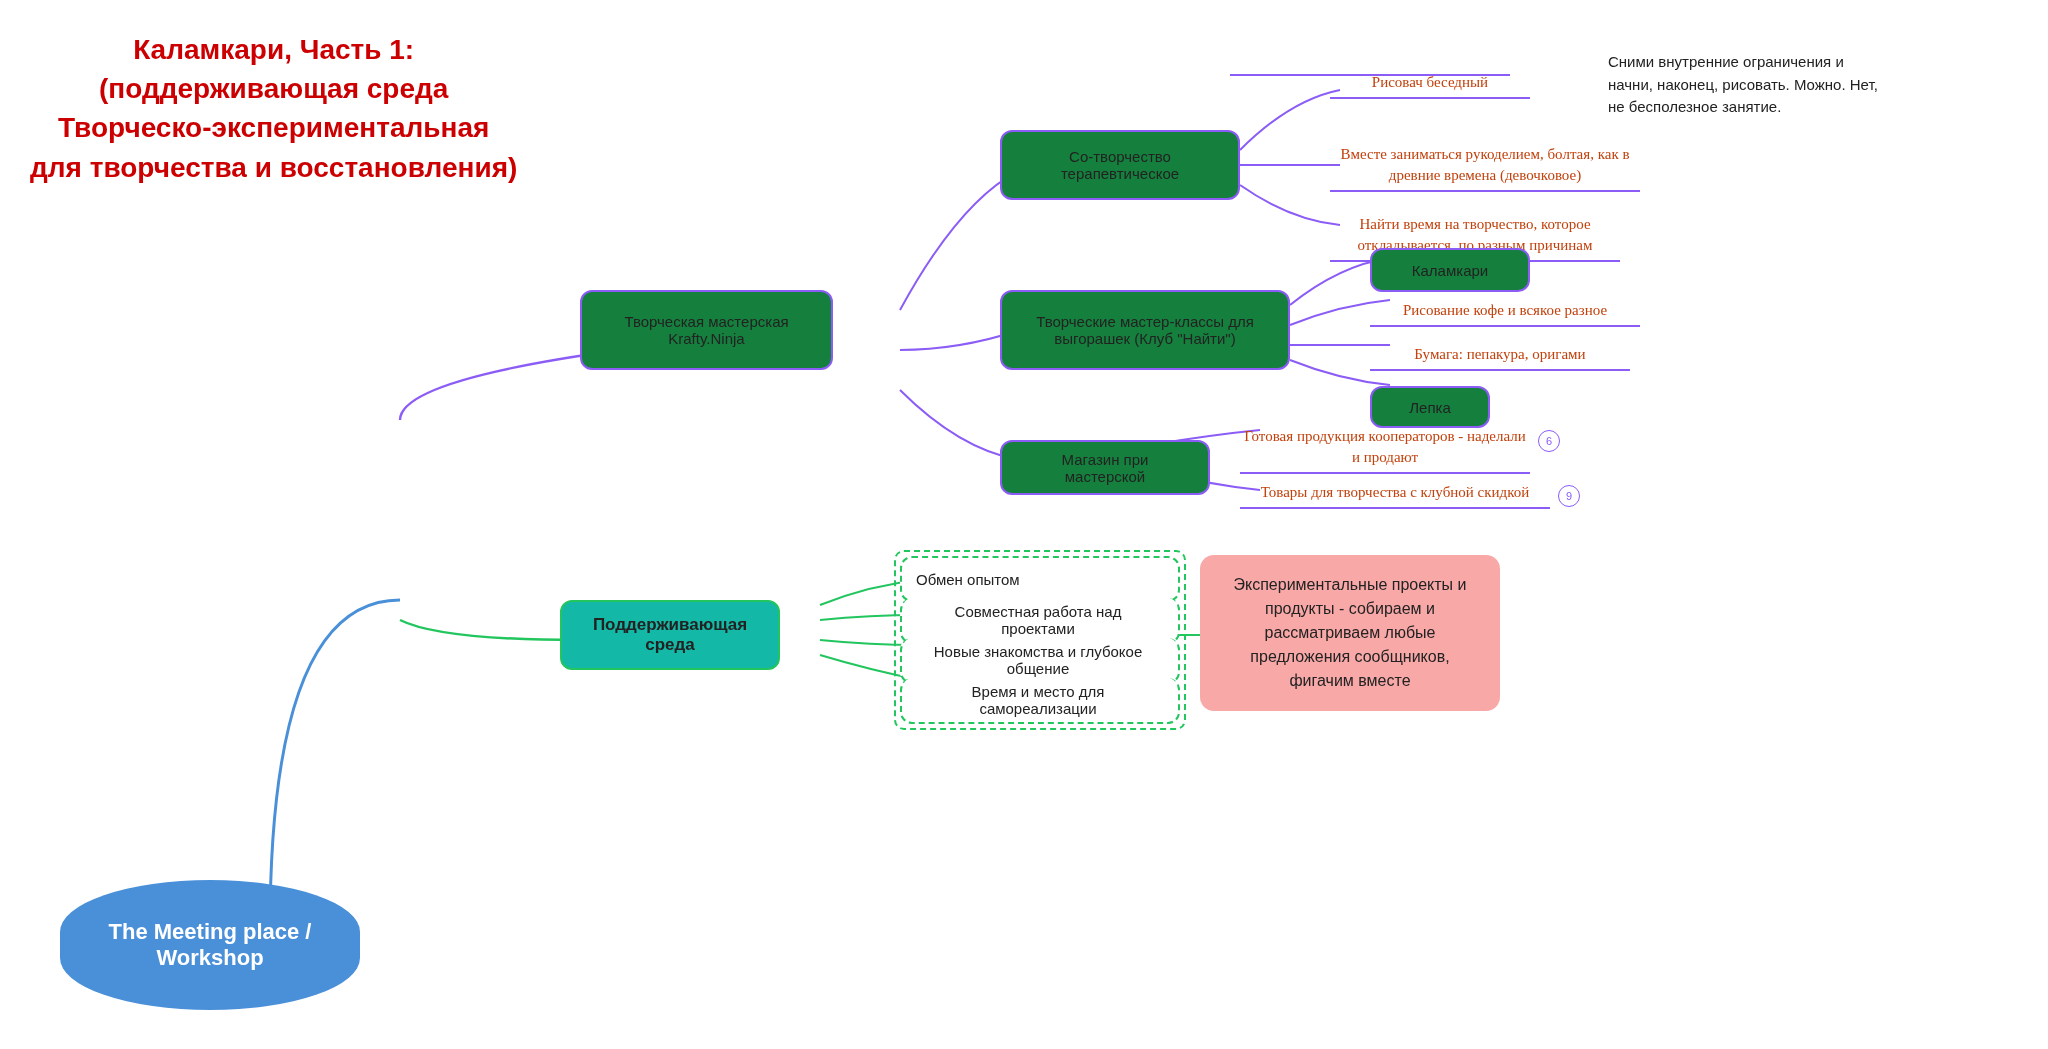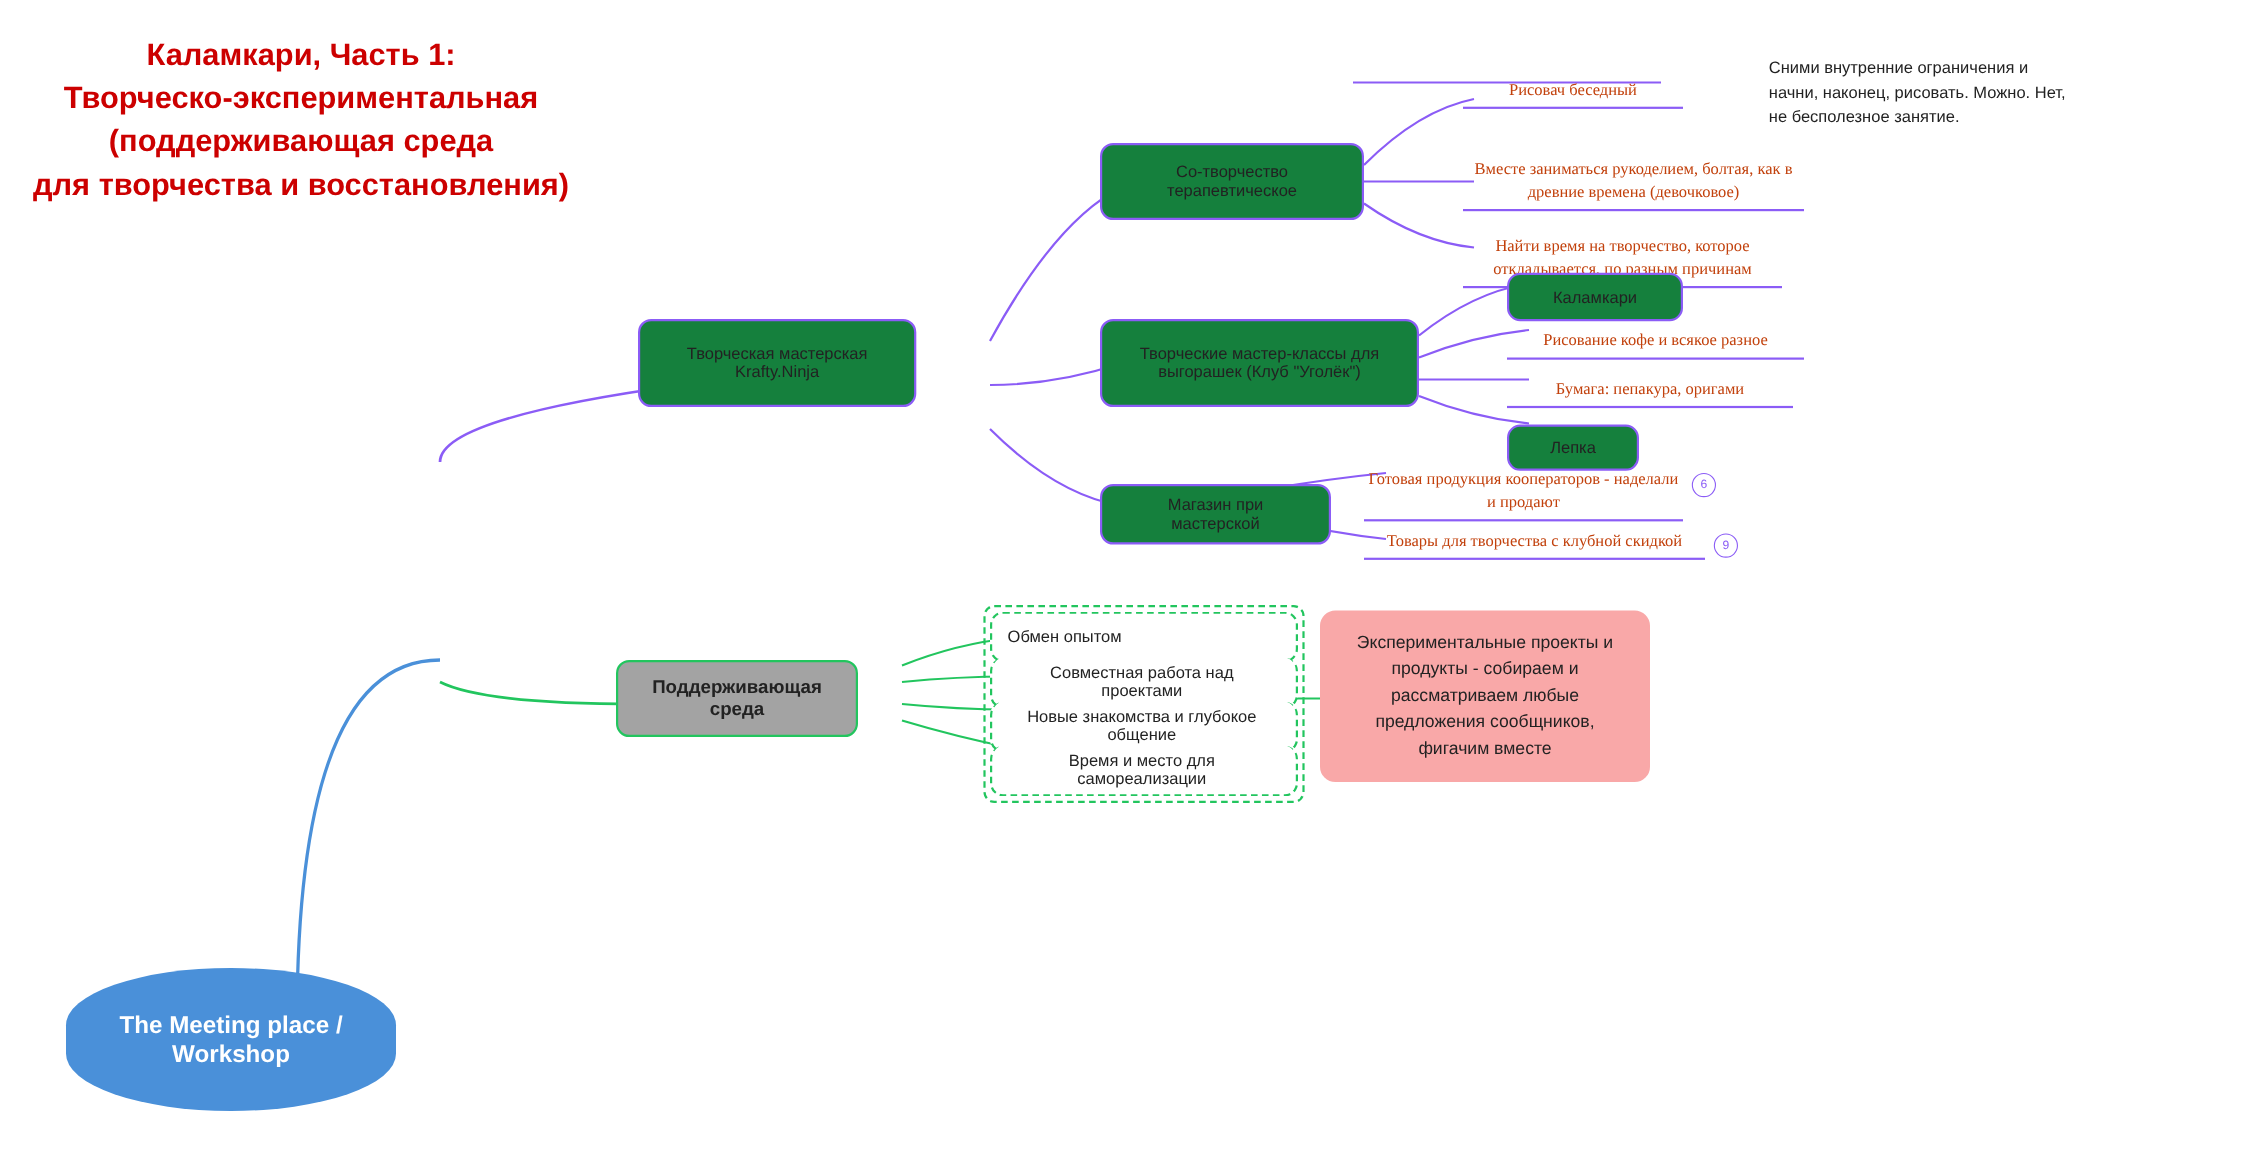--- a/index.html
+++ b/index.html
@@ -58,21 +58,21 @@
       background: #fff;
       padding: 10px 18px;
       color: #222;
       font-size: 15px;
     }
 
     
     .node-green-solid {
       border: 2px solid #22c55e;
       border-radius: 12px;
-      background: #a3a3a3;
+      background: #14b8a6;
       padding: 14px 22px;
       color: #222;
       font-size: 17px;
       font-weight: bold;
       align-items: center;
     }
 
     
     .node-blue-blob {
       border-radius: 50% / 40%;
@@ -170,22 +170,22 @@
   <path d="M 820 655 Q 870 670 920 680" stroke="#22c55e" stroke-width="2" fill="none"></path>
 
   <path d="M 1110 635 Q 1160 635 1200 635" stroke="#22c55e" stroke-width="2" fill="none"></path>
 
   <line x1="1230" y1="75" x2="1510" y2="75" stroke="#8b5cf6" stroke-width="2"></line>
 </svg>
 
 <div class="page-title node">
   <div>
     <div>Каламкари, Часть 1:</div>
+    <div>(поддерживающая среда</div>
     <div>Творческо-экспериментальная</div>
-    <div>(поддерживающая среда</div>
     <div>для творчества и восстановления)</div>
   </div>
 </div>
 
 <div class="top-annotation">Сними внутренние ограничения и начни, наконец, рисовать. Можно. Нет, не бесполезное занятие.</div>
 
 <div class="node node-blue-blob" style="left:60px; top:880px; width:300px; height:130px;">
   <span>The Meeting place /
 Workshop</span>
 </div>
@@ -198,21 +198,21 @@
 <div class="node node-green-solid" style="left:560px; top:600px; width:220px; height:70px;">
   <span>Поддерживающая среда</span>
 </div>
 
 <div class="node node-purple" style="left:1000px; top:130px; width:240px; height:70px;">
   <span>Со-творчество терапевтическое</span>
 </div>
 
 <div class="node node-purple" style="left:1000px; top:290px; width:290px; height:80px;">
   <span>Творческие мастер-классы для выгорашек
-(Клуб "Уголёк")</span>
+(Клуб "Найти")</span>
 </div>
 
 <div class="node node-purple" style="left:1000px; top:440px; width:210px; height:55px;">
   <span>Магазин при мастерской</span>
 </div>
 
 <div class="node node-text-underlined" style="left:1330px; top:68px; width:200px;">
   <span>Рисовач беседный</span>
 </div>
 

